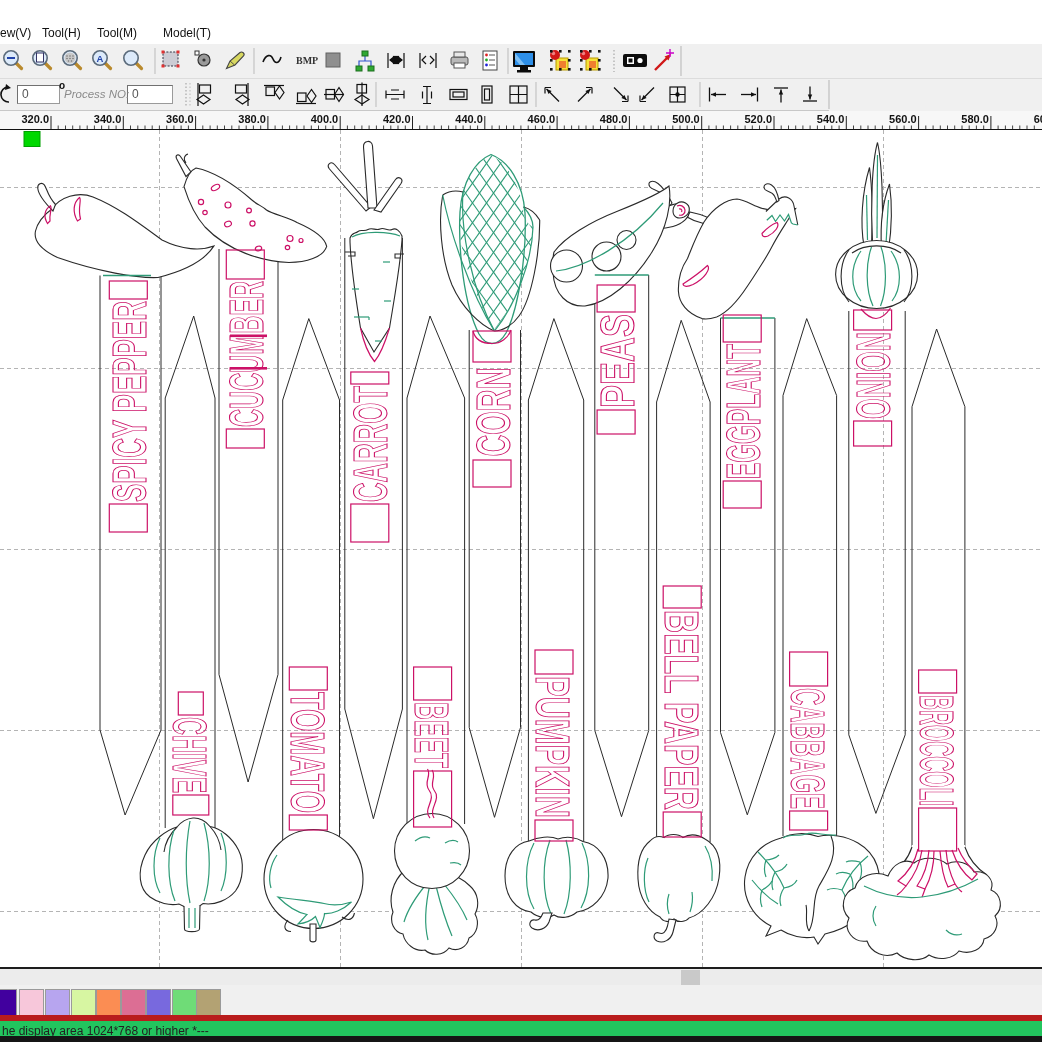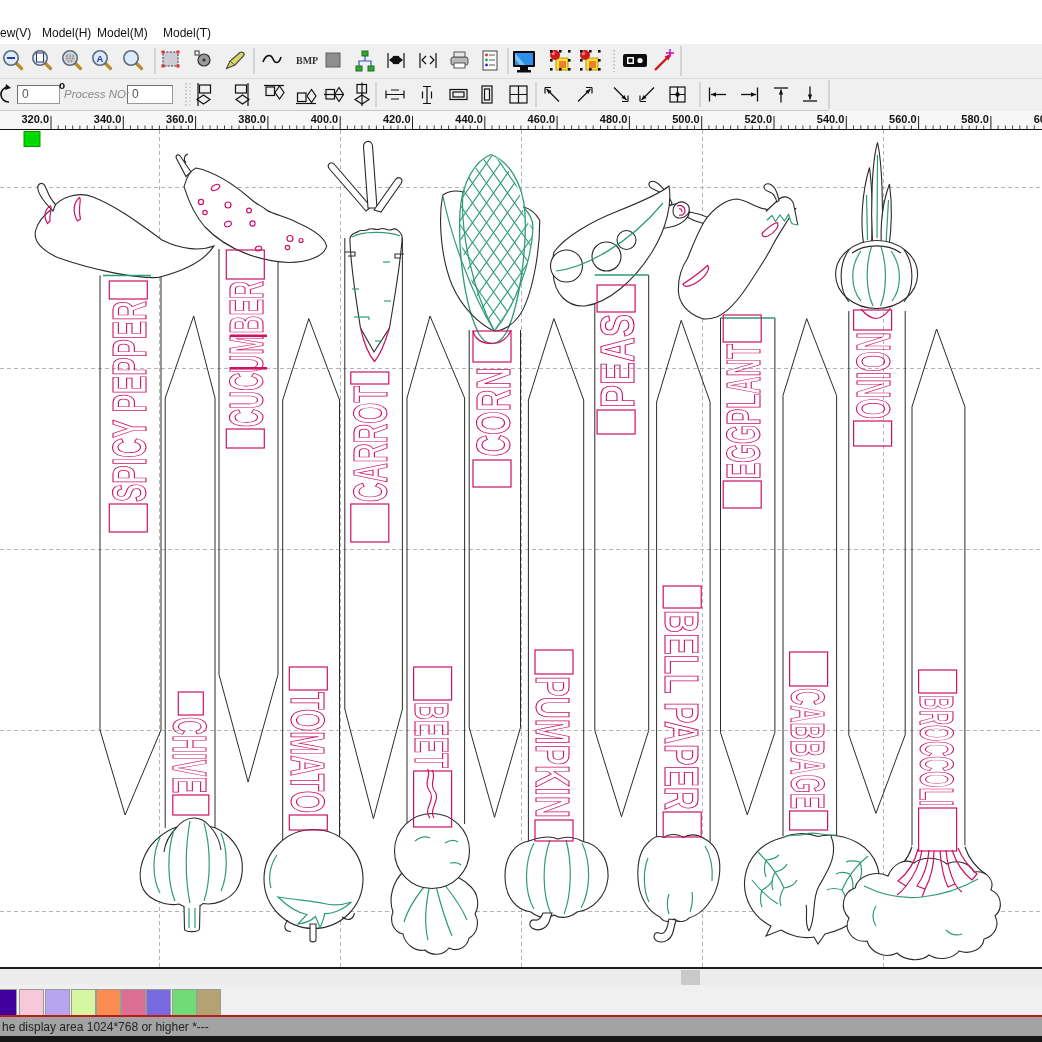--- a/index.html
+++ b/index.html
@@ -5,34 +5,34 @@
   html,body{margin:0;padding:0;}
   body{width:1042px;height:1042px;overflow:hidden;background:#ffffff;
        font-family:"Liberation Sans",sans-serif;position:relative;}
   .abs{position:absolute;}
   #menubar{left:0;top:20px;width:868px;height:24px;background:#ffffff;font-size:12px;color:#111;}
   #menubar span{position:absolute;top:6px;}
   #scroll{left:0;top:967px;width:1042px;height:18px;background:#ececec;border-top:2px solid #1d1d1d;box-sizing:border-box;}
   #scroll .handle{position:absolute;left:681px;top:1px;width:19px;height:16px;background:#c9c9c9;}
   #palrow{left:0;top:985px;width:1042px;height:30px;background:#f0f0f0;}
   .pal{position:absolute;top:4px;width:23px;height:26px;border:1px solid #9a9a9a;}
-  #status{left:0;top:1015px;width:1042px;height:21px;background:#a3a3a3;
-          border-top:2px solid #b91c1c;font-size:12px;color:#222;}
+  #status{left:0;top:1015px;width:1042px;height:21px;background:#22c55e;
+          border-top:6px solid #b91c1c;font-size:12px;color:#222;}
   #status span{position:absolute;left:2px;top:3px;}
   #blackbar{left:0;top:1036px;width:1042px;height:6px;background:#151515;}
   .ibx{position:absolute;background:#fff;border:1px solid #9a9a9a;
        border-top-color:#707070;border-left-color:#707070;font-size:12px;color:#555;}
   .ibx i{font-style:normal;position:absolute;left:4px;top:1px;}
 </style>
 </head>
 <body>
 <div id="menubar" class="abs">
   <span style="left:0px">ew(V)</span>
-  <span style="left:42px">Model(H)</span>
-  <span style="left:97px">Model(M)</span>
+  <span style="left:42px">Tool(H)</span>
+  <span style="left:97px">Tool(M)</span>
   <span style="left:163px">Model(T)</span>
 </div>
 
 <svg class="abs" style="left:0;top:44px" width="1042" height="34" xmlns="http://www.w3.org/2000/svg">
 <rect x="0" y="0" width="1042" height="34" fill="#f0f0f0"></rect>
 <line x1="681" y1="2" x2="681" y2="32" stroke="#b5b5b5"></line>
 <line x1="16" y1="19" x2="21.5" y2="24.5" stroke="#b98a2e" stroke-width="3.2" stroke-linecap="round"></line>
     <circle cx="11" cy="14" r="7.2" fill="#dceafa" stroke="#5b6b7b" stroke-width="1.6"></circle>
     <line x1="7" y1="14" x2="15" y2="14" stroke="#2244aa" stroke-width="2"></line>
 <line x1="45" y1="19" x2="50.5" y2="24.5" stroke="#b98a2e" stroke-width="3.2" stroke-linecap="round"></line>

